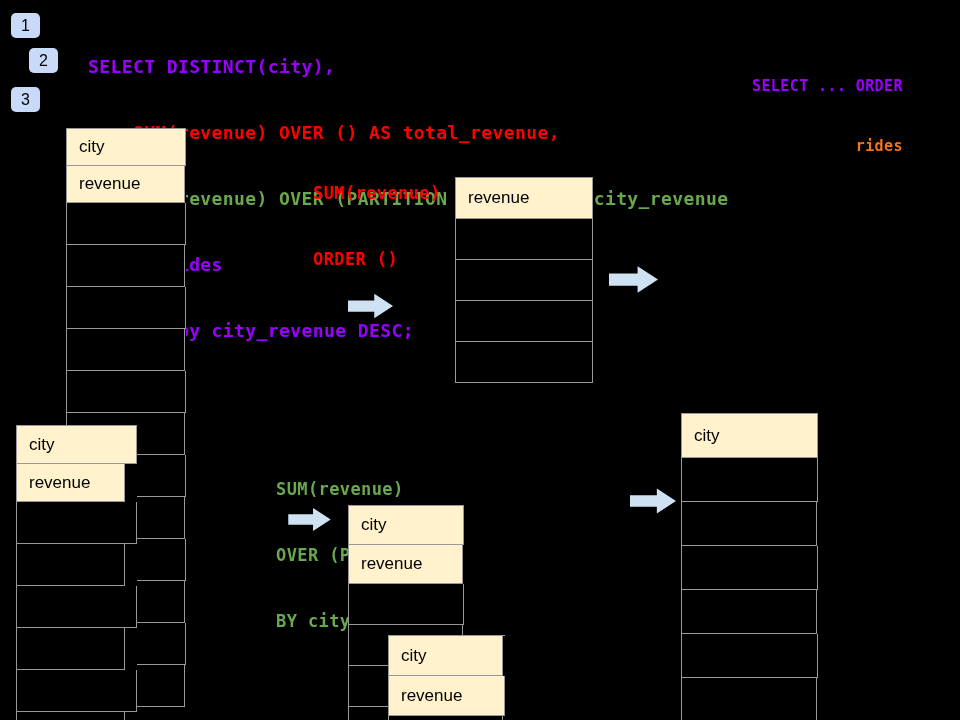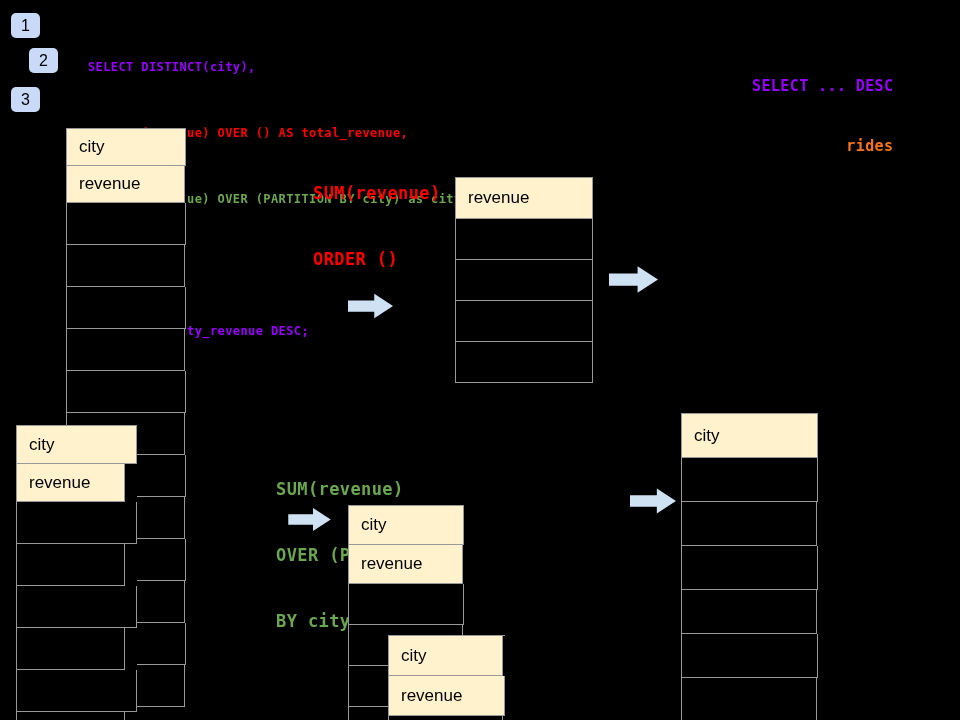--- a/index.html
+++ b/index.html
@@ -1,21 +1,21 @@
 <!DOCTYPE html>
 <html><head>
 <meta charset="utf-8">
 <style>
   html,body{margin:0;padding:0;background:#000;}
   .stage{position:relative;width:960px;height:720px;background:#000;overflow:hidden;
          font-family:"Liberation Sans",sans-serif;}
   
   .code{position:absolute;font-family:"DejaVu Sans Mono",monospace;font-weight:bold;
         white-space:pre;letter-spacing:0.4px;}
-  .main-code{font-size:12px;line-height:22px;}
+  .main-code{font-size:18px;line-height:22px;}
   .note-code{font-size:17px;line-height:22px;}
   .side-code{font-size:15px;line-height:20px;}
   
   .badge{position:absolute;width:29px;height:25px;background:#C9DAF8;border-radius:5px;
          color:#000;font-size:16px;display:flex;align-items:center;justify-content:center;}
   
   .tbl{position:absolute;background:#000;border-left:1px solid #999;border-top:1px solid #999;}
   .row{display:flex;flex-direction:column;}
   .cell{box-sizing:border-box;border-right:1px solid #999;border-bottom:1px solid #999;
         background:#000;}
@@ -35,21 +35,21 @@
 
   <div class="code main-code" style="left:88px;top:12px">
     <div style="color: rgb(153, 0, 255);">SELECT DISTINCT(city),</div>
     <div style="color: rgb(255, 0, 0);">    SUM(revenue) OVER () AS total_revenue,</div>
     <div style="color: rgb(106, 168, 79);">    SUM(revenue) OVER (PARTITION BY city) as city_revenue</div>
     <div style="color: rgb(153, 0, 255);">  FROM rides</div>
     <div style="color: rgb(153, 0, 255);">  ORDER by city_revenue DESC;</div>
   </div>
 
   <div class="code side-code" style="left:752px;top:36px">
-    <div style="color: rgb(153, 0, 255);">SELECT ... DESC</div>
+    <div style="color: rgb(153, 0, 255);">SELECT ... ORDER</div>
     <div style="color: #f97316; text-align: right;">rides</div>
   </div>
 
   <div class="code note-code" style="left:313px;top:138px">
     <div style="color: rgb(255, 0, 0);">SUM(revenue)</div>
     <div style="color: rgb(255, 0, 0);">ORDER ()</div>
   </div>
 
   <div class="code note-code" style="left:276px;top:434px">
     <div style="color: rgb(106, 168, 79);">SUM(revenue)</div>

